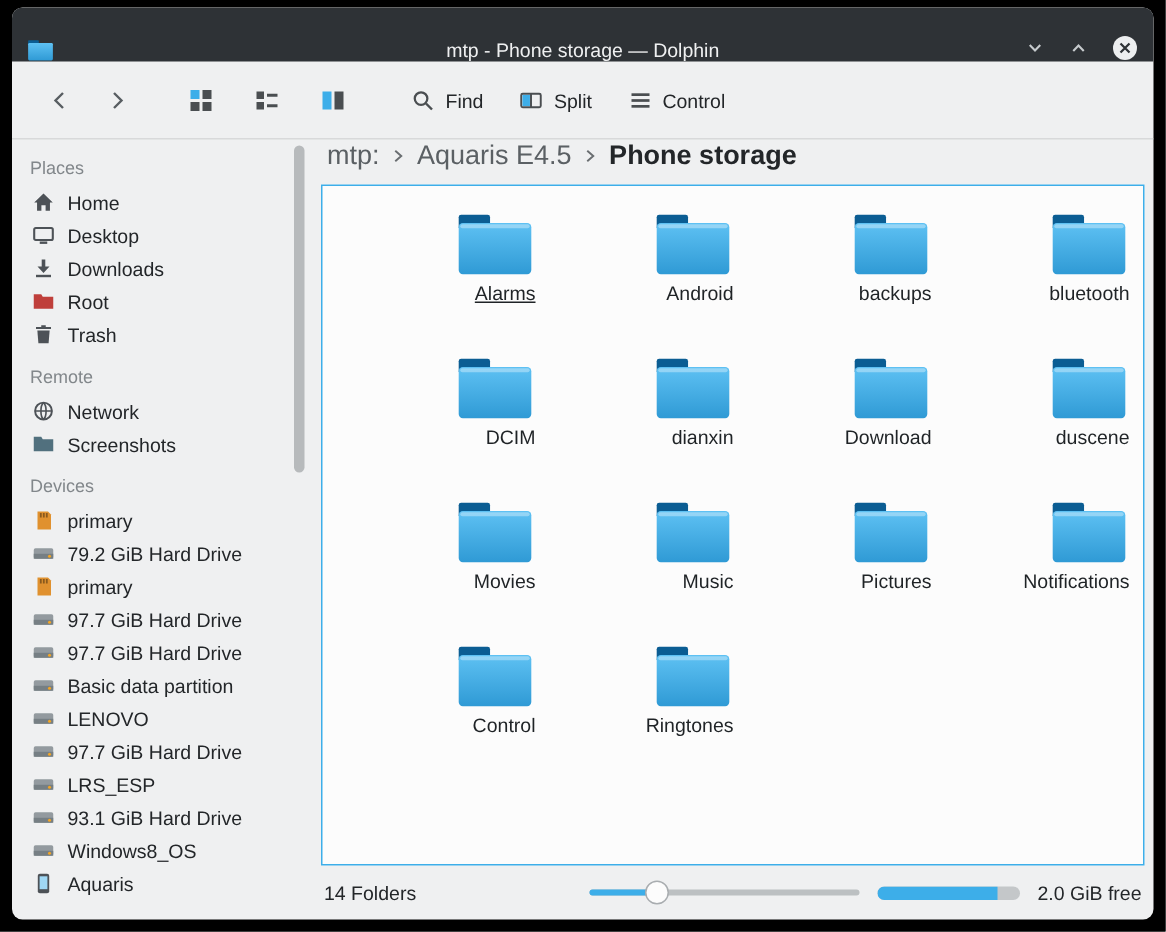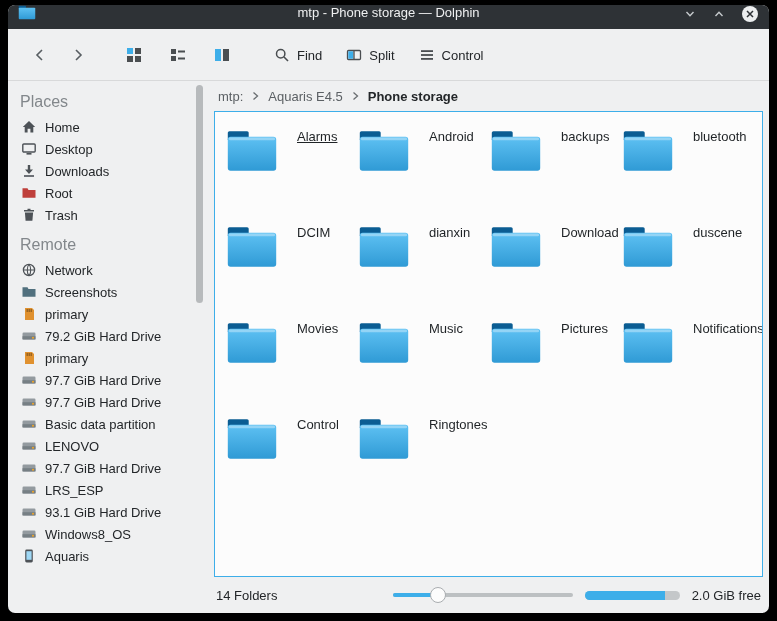--- a/index.html
+++ b/index.html
@@ -2,21 +2,21 @@
 <html style="--accent: #3daee9; --titlebar-bg: #2e3236; --window-bg: #eff0f1; --view-bg: #fcfcfc; --muted-text: #82878b; --folder-tab: #0b5d93; --folder-top: #5ec1f3; --folder-bottom: #2f9ad5;"><head>
 <meta charset="utf-8">
 <style>
   * { margin:0; padding:0; box-sizing:border-box; }
   html,body { width:777px; height:621px; background:#000; font-family:"Liberation Sans",sans-serif; overflow:hidden; }
   .window { position:absolute; left:8px; top:5px; width:761px; height:608px;
             background:var(--window-bg,#eff0f1); border-radius:7px; overflow:hidden;
             display:flex; flex-direction:column; }
 
   
-  .titlebar { height:24px; background:var(--titlebar-bg,#2e3236); display:flex; align-items:flex-start;
+  .titlebar { height:36px; background:var(--titlebar-bg,#2e3236); display:flex; align-items:flex-end;
               padding:0 10px; color:#eff0f1; font-size:13px; position:relative; flex-shrink:0; }
   .titlebar .title { position:absolute; left:0; right:0; text-align:center; pointer-events:none; }
   .app-icon { display:flex; align-items:center; z-index:1; }
   .win-controls { margin-left:auto; display:flex; gap:15px; align-items:center; z-index:1; }
   .win-controls span { display:flex; align-items:center; cursor:default; }
 
   
   .toolbar { height:52px; display:flex; align-items:center; padding:0 14px; gap:4px;
              border-bottom:1px solid #d8d9da; font-size:13px; color:#232629; flex-shrink:0; }
   .tbtn { display:flex; align-items:flex-end; gap:7px; padding:6px 9px; border:1px solid transparent;
@@ -24,37 +24,37 @@
   .tbtn.pressed { background:#d7e3ec; border-color:#8f979e; }
   .nav-group { display:flex; gap:2px; }
   .view-group { display:flex; gap:8px; margin:0 20px 0 16px; }
   .tbtn svg { display:block; }
 
   
   .bodyrow { flex:1; display:flex; min-height:0; }
 
   
   .sidebar { width:196px; position:relative; padding-top:2px; flex-shrink:0; overflow:hidden; }
-  .side-header { color:var(--muted-text,#82878b); font-size:16px; margin:10px 0 5px 12px; }
+  .side-header { color:var(--muted-text,#82878b); font-size:12px; margin:10px 0 5px 12px; }
   .side-item { display:flex; align-items:center; gap:8px; padding:3px 2px 3px 13px;
                font-size:13px; color:#232629; white-space:nowrap; }
   .side-icon { width:16px; height:16px; flex-shrink:0; }
   .side-icon svg { width:16px; height:16px; display:block; }
   .scrollbar { position:absolute; top:4px; right:1px; width:7px; height:218px;
                border-radius:3.5px; background:#b7babc; }
 
   
   .content { flex:1; display:flex; flex-direction:column; padding:0 6px 0 10px; min-width:0; }
-  .breadcrumb { height:30px; display:flex; align-items:center; gap:8px; font-size:13px;
+  .breadcrumb { height:30px; display:flex; gap:8px; font-size:18px;
                 color:#5b6064; padding-left:4px; flex-shrink:0; }
   .breadcrumb .crumb { cursor:default; }
   .breadcrumb .current { font-weight:bold; color:#232629; }
   .view { flex:1; border:1px solid var(--accent,#3daee9); background:var(--view-bg,#fcfcfc); overflow:hidden; }
   .grid { display:grid; grid-template-columns:repeat(4,132px); grid-auto-rows:96px; padding:12px 0 0 10px; }
-  .folder-item { display:flex; flex-direction:row; align-items:flex-start; gap:18px; padding-top:5px; }
+  .folder-item { display:flex; flex-direction:column; align-items:flex-end; gap:3px; padding-top:5px; }
   .folder-icon svg { display:block; }
   .folder-label { font-size:13px; color:#1f2326; }
   .folder-label.hovered { text-decoration:underline; }
 
   
   .statusbar { height:36px; display:flex; align-items:center; gap:12px; font-size:13px;
                color:#232629; padding:0 2px; flex-shrink:0; }
   .slider { margin-left:auto; position:relative; width:180px; height:16px; flex-shrink:0; }
   .slider .track { position:absolute; top:6px; left:0; right:0; height:4px; border-radius:2px; background:#bcc0c2; }
   .slider .fill { height:100%; border-radius:2px; background:var(--accent,#3daee9); }
@@ -248,20 +248,21 @@
                   <svg viewBox="0 0 16 16">
                     <path d="M1.5 3.2 h5 l1 1.7 h7 v7.9 h-13 z" fill="#51707e"></path>
                   </svg>
                 </span>
     <span class="side-label">Screenshots</span>
   </div>
 </div>
   </div>
 
   <div class="side-section">
+    <div class="side-header">Devices</div>
     <div class="side-items">
   <div class="side-item">
     <span class="side-icon">
                   <svg viewBox="0 0 16 16">
                     <path d="M4 2 h7 l2 2 v10 h-9 z" fill="#e0912f"></path>
                     <rect x="5.6" y="3" width="1.2" height="3" fill="#8a5a1d"></rect>
                     <rect x="7.6" y="3" width="1.2" height="3" fill="#8a5a1d"></rect>
                     <rect x="9.6" y="3" width="1.2" height="3" fill="#8a5a1d"></rect>
                   </svg>
                 </span>

